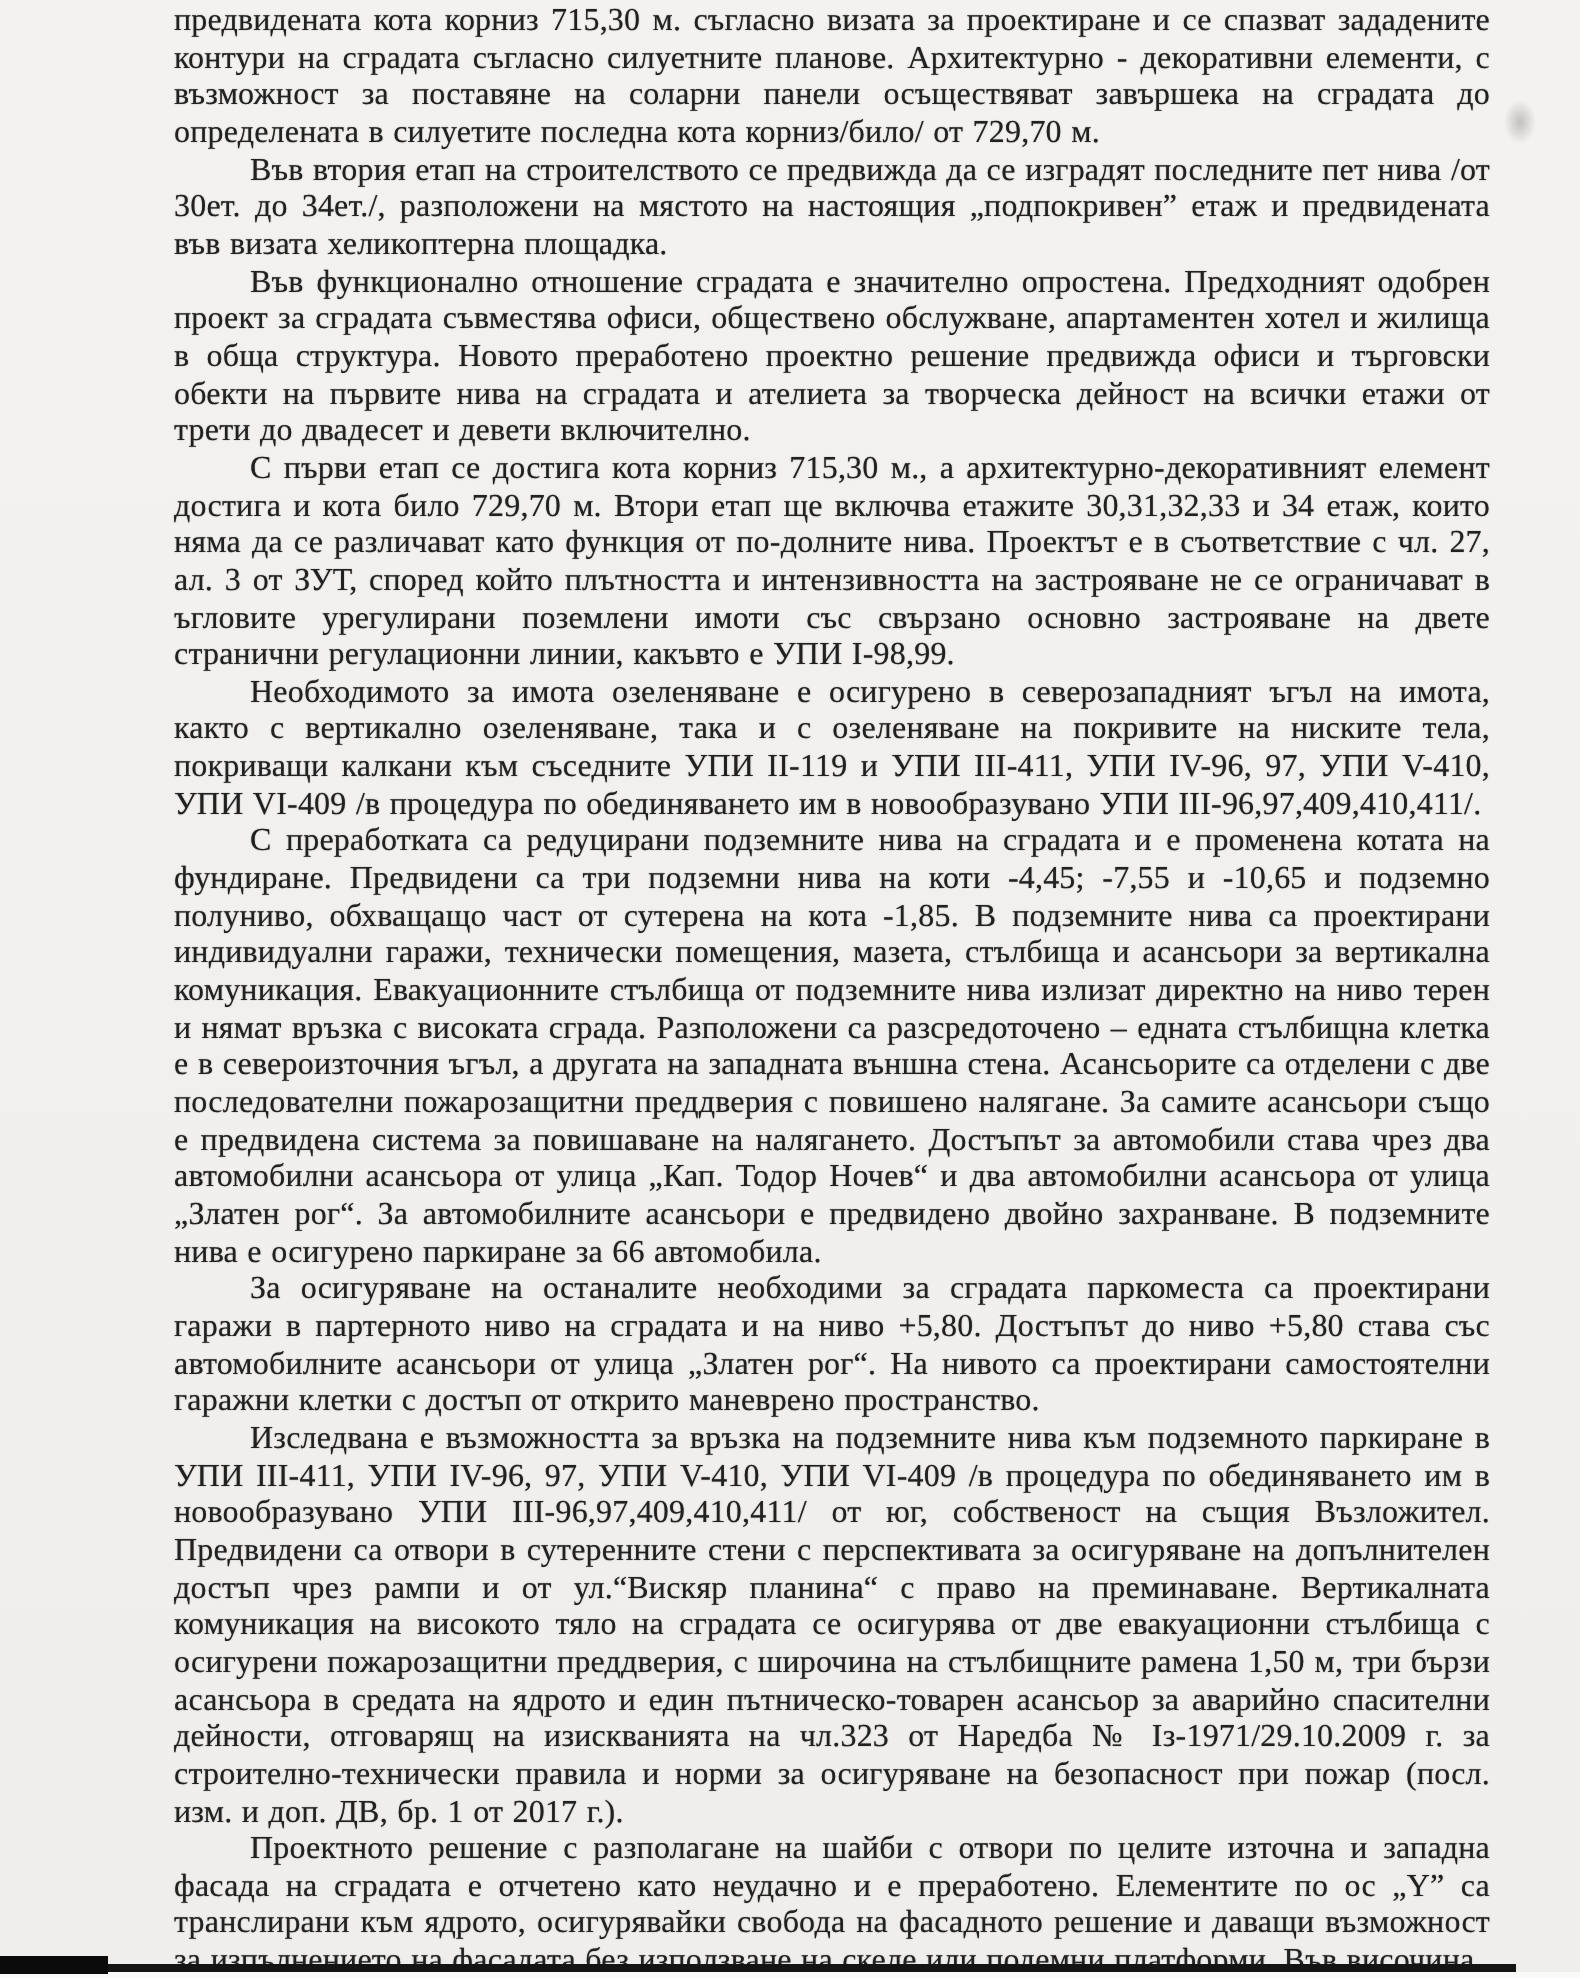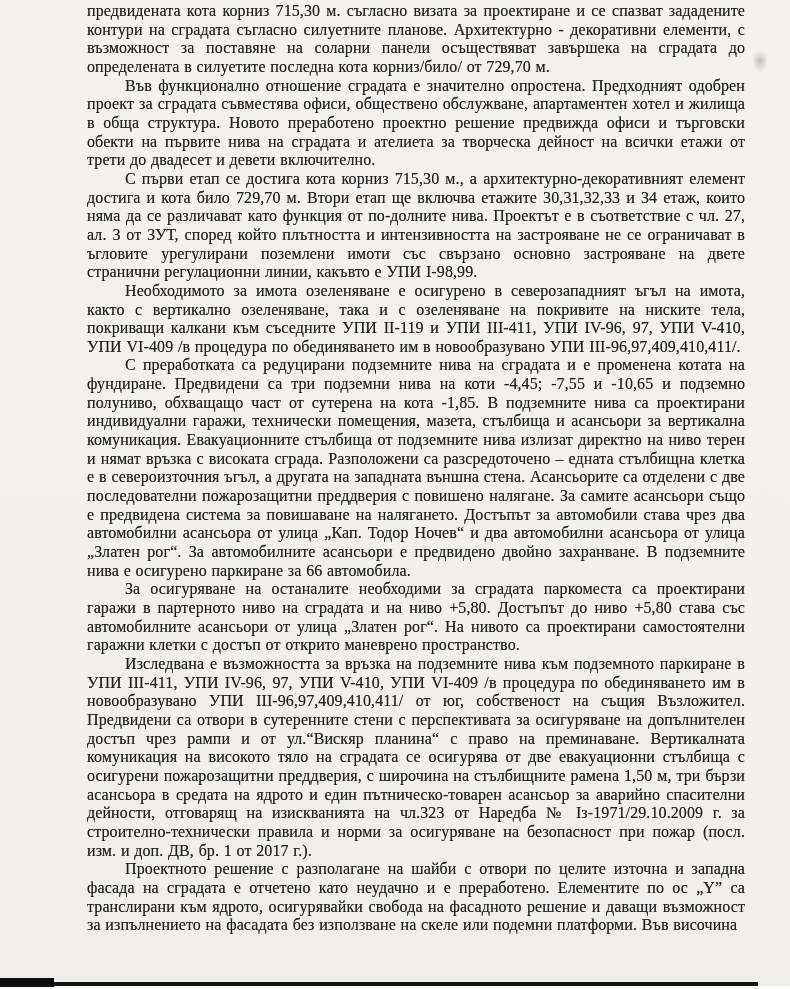--- a/index.html
+++ b/index.html
@@ -71,20 +71,21 @@
     border-radius: 50%;
     background: radial-gradient(closest-side, rgba(110,110,110,0.38), rgba(110,110,110,0));
   }
 </style>
 </head>
 <body>
 
 <div class="page">
   <div class="text-column">
       <p>предвидената кота корниз 715,30 м. съгласно визата за проектиране и се спазват зададените контури на сградата съгласно силуетните планове. Архитектурно - декоративни елементи, с възможност за поставяне на соларни панели осъществяват завършека на сградата до определената в силуетите последна кота корниз/било/ от 729,70 м.</p>
+      <p class="indent">Във втория етап на строителството се предвижда да се изградят последните пет нива /от 30ет. до 34ет./, разположени на мястото на настоящия „подпокривен” етаж и предвидената във визата хеликоптерна площадка.</p>
       <p class="indent">Във функционално отношение сградата е значително опростена. Предходният одобрен проект за сградата съвместява офиси, обществено обслужване, апартаментен хотел и жилища в обща структура. Новото преработено проектно решение предвижда офиси и търговски обекти на първите нива на сградата и ателиета за творческа дейност на всички етажи от трети до двадесет и девети включително.</p>
       <p class="indent">С първи етап се достига кота корниз 715,30 м., а архитектурно-декоративният елемент достига и кота било 729,70 м. Втори етап ще включва етажите 30,31,32,33 и 34 етаж, които няма да се различават като функция от по-долните нива. Проектът е в съответствие с чл. 27, ал. 3 от ЗУТ, според който плътността и интензивността на застрояване не се ограничават в ъгловите урегулирани поземлени имоти със свързано основно застрояване на двете странични регулационни линии, какъвто е УПИ I-98,99.</p>
       <p class="indent">Необходимото за имота озеленяване е осигурено в северозападният ъгъл на имота, както с вертикално озеленяване, така и с озеленяване на покривите на ниските тела, покриващи калкани към съседните УПИ II-119 и УПИ III-411, УПИ IV-96, 97, УПИ V-410, УПИ VI-409 /в процедура по обединяването им в новообразувано УПИ III-96,97,409,410,411/.</p>
       <p class="indent">С преработката са редуцирани подземните нива на сградата и е променена котата на фундиране. Предвидени са три подземни нива на коти -4,45; -7,55 и -10,65 и подземно полуниво, обхващащо част от сутерена на кота -1,85. В подземните нива са проектирани индивидуални гаражи, технически помещения, мазета, стълбища и асансьори за вертикална комуникация. Евакуационните стълбища от подземните нива излизат директно на ниво терен и нямат връзка с високата сграда. Разположени са разсредоточено – едната стълбищна клетка е в североизточния ъгъл, а другата на западната външна стена. Асансьорите са отделени с две последователни пожарозащитни преддверия с повишено налягане. За самите асансьори също е предвидена система за повишаване на налягането. Достъпът за автомобили става чрез два автомобилни асансьора от улица „Кап. Тодор Ночев“ и два автомобилни асансьора от улица „Златен рог“. За автомобилните асансьори е предвидено двойно захранване. В подземните нива е осигурено паркиране за 66 автомобила.</p>
       <p class="indent">За осигуряване на останалите необходими за сградата паркоместа са проектирани гаражи в партерното ниво на сградата и на ниво +5,80. Достъпът до ниво +5,80 става със автомобилните асансьори от улица „Златен рог“. На нивото са проектирани самостоятелни гаражни клетки с достъп от открито маневрено пространство.</p>
       <p class="indent">Изследвана е възможността за връзка на подземните нива към подземното паркиране в УПИ III-411, УПИ IV-96, 97, УПИ V-410, УПИ VI-409 /в процедура по обединяването им в новообразувано УПИ III-96,97,409,410,411/ от юг, собственост на същия Възложител. Предвидени са отвори в сутеренните стени с перспективата за осигуряване на допълнителен достъп чрез рампи и от ул.“Вискяр планина“ с право на преминаване. Вертикалната комуникация на високото тяло на сградата се осигурява от две евакуационни стълбища с осигурени пожарозащитни преддверия, с широчина на стълбищните рамена 1,50 м, три бързи асансьора в средата на ядрото и един пътническо-товарен асансьор за аварийно спасителни дейности, отговарящ на изискванията на чл.323 от Наредба № Iз-1971/29.10.2009 г. за строително-технически правила и норми за осигуряване на безопасност при пожар (посл. изм. и доп. ДВ, бр. 1 от 2017 г.).</p>
       <p class="indent">Проектното решение с разполагане на шайби с отвори по целите източна и западна фасада на сградата е отчетено като неудачно и е преработено. Елементите по ос „Y” са транслирани към ядрото, осигурявайки свобода на фасадното решение и даващи възможност за изпълнението на фасадата без използване на скеле или подемни платформи. Във височина</p>
     </div>
 
   <div class="scan-smudge"></div>

